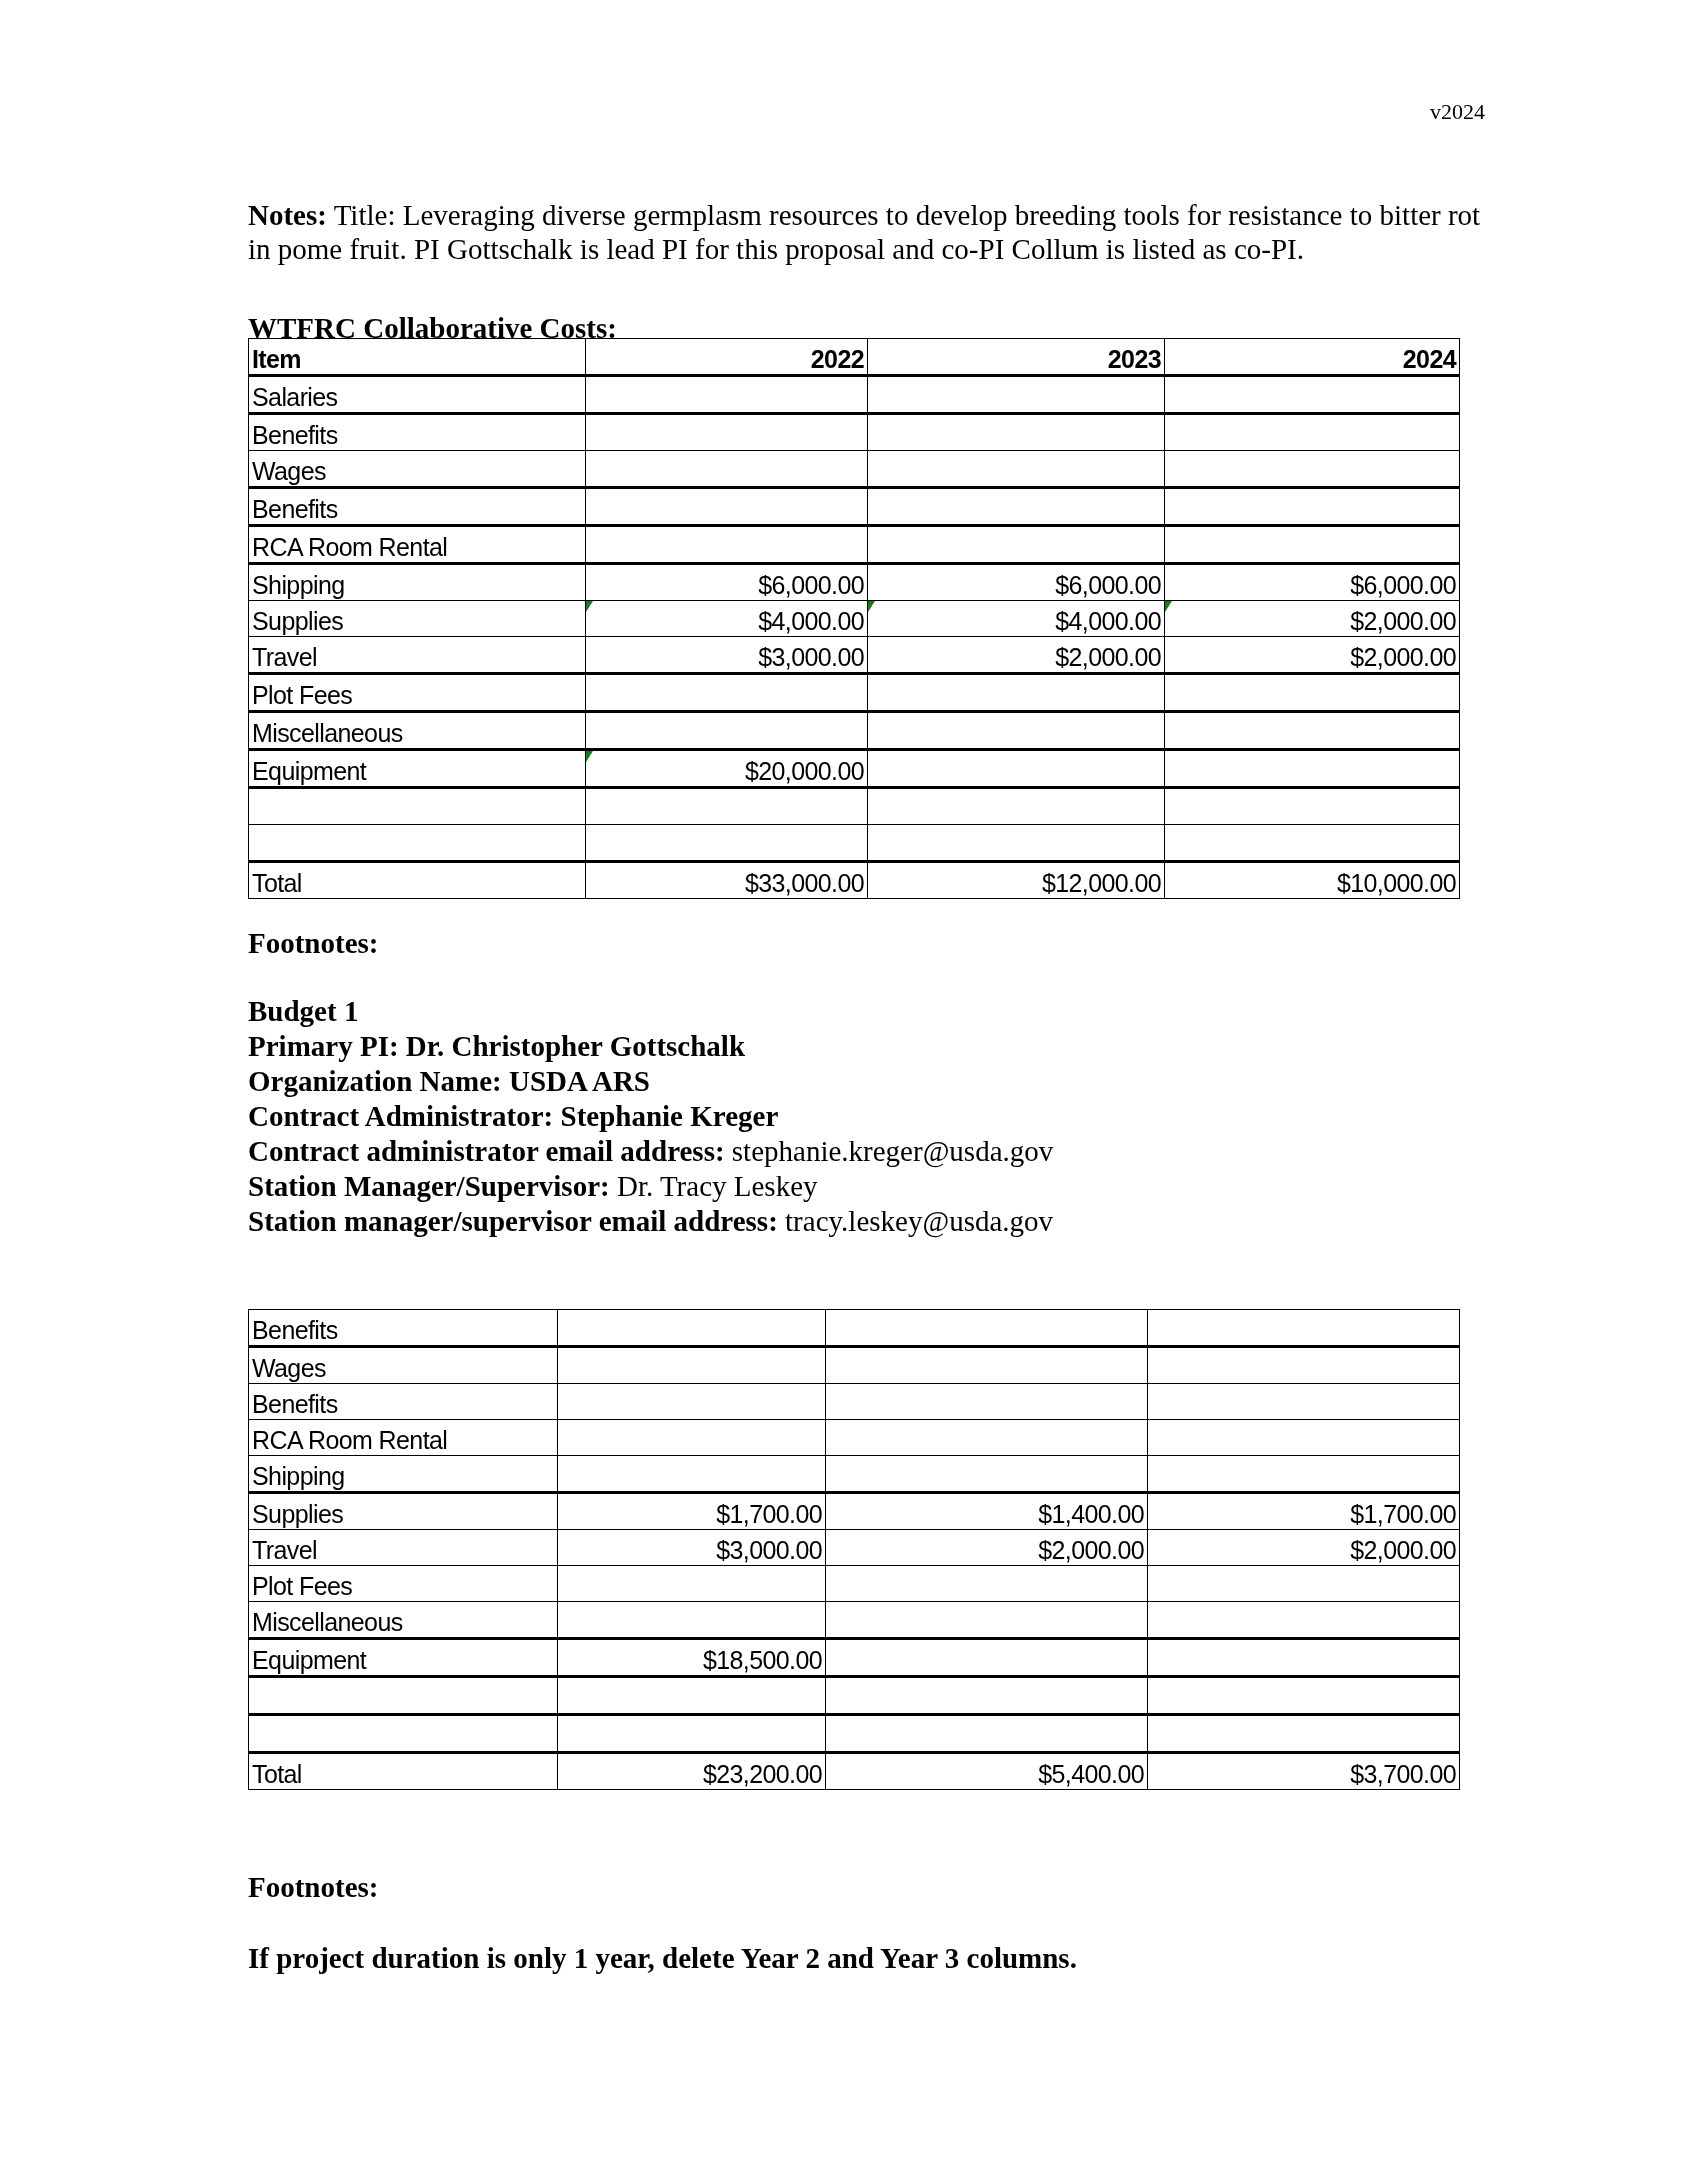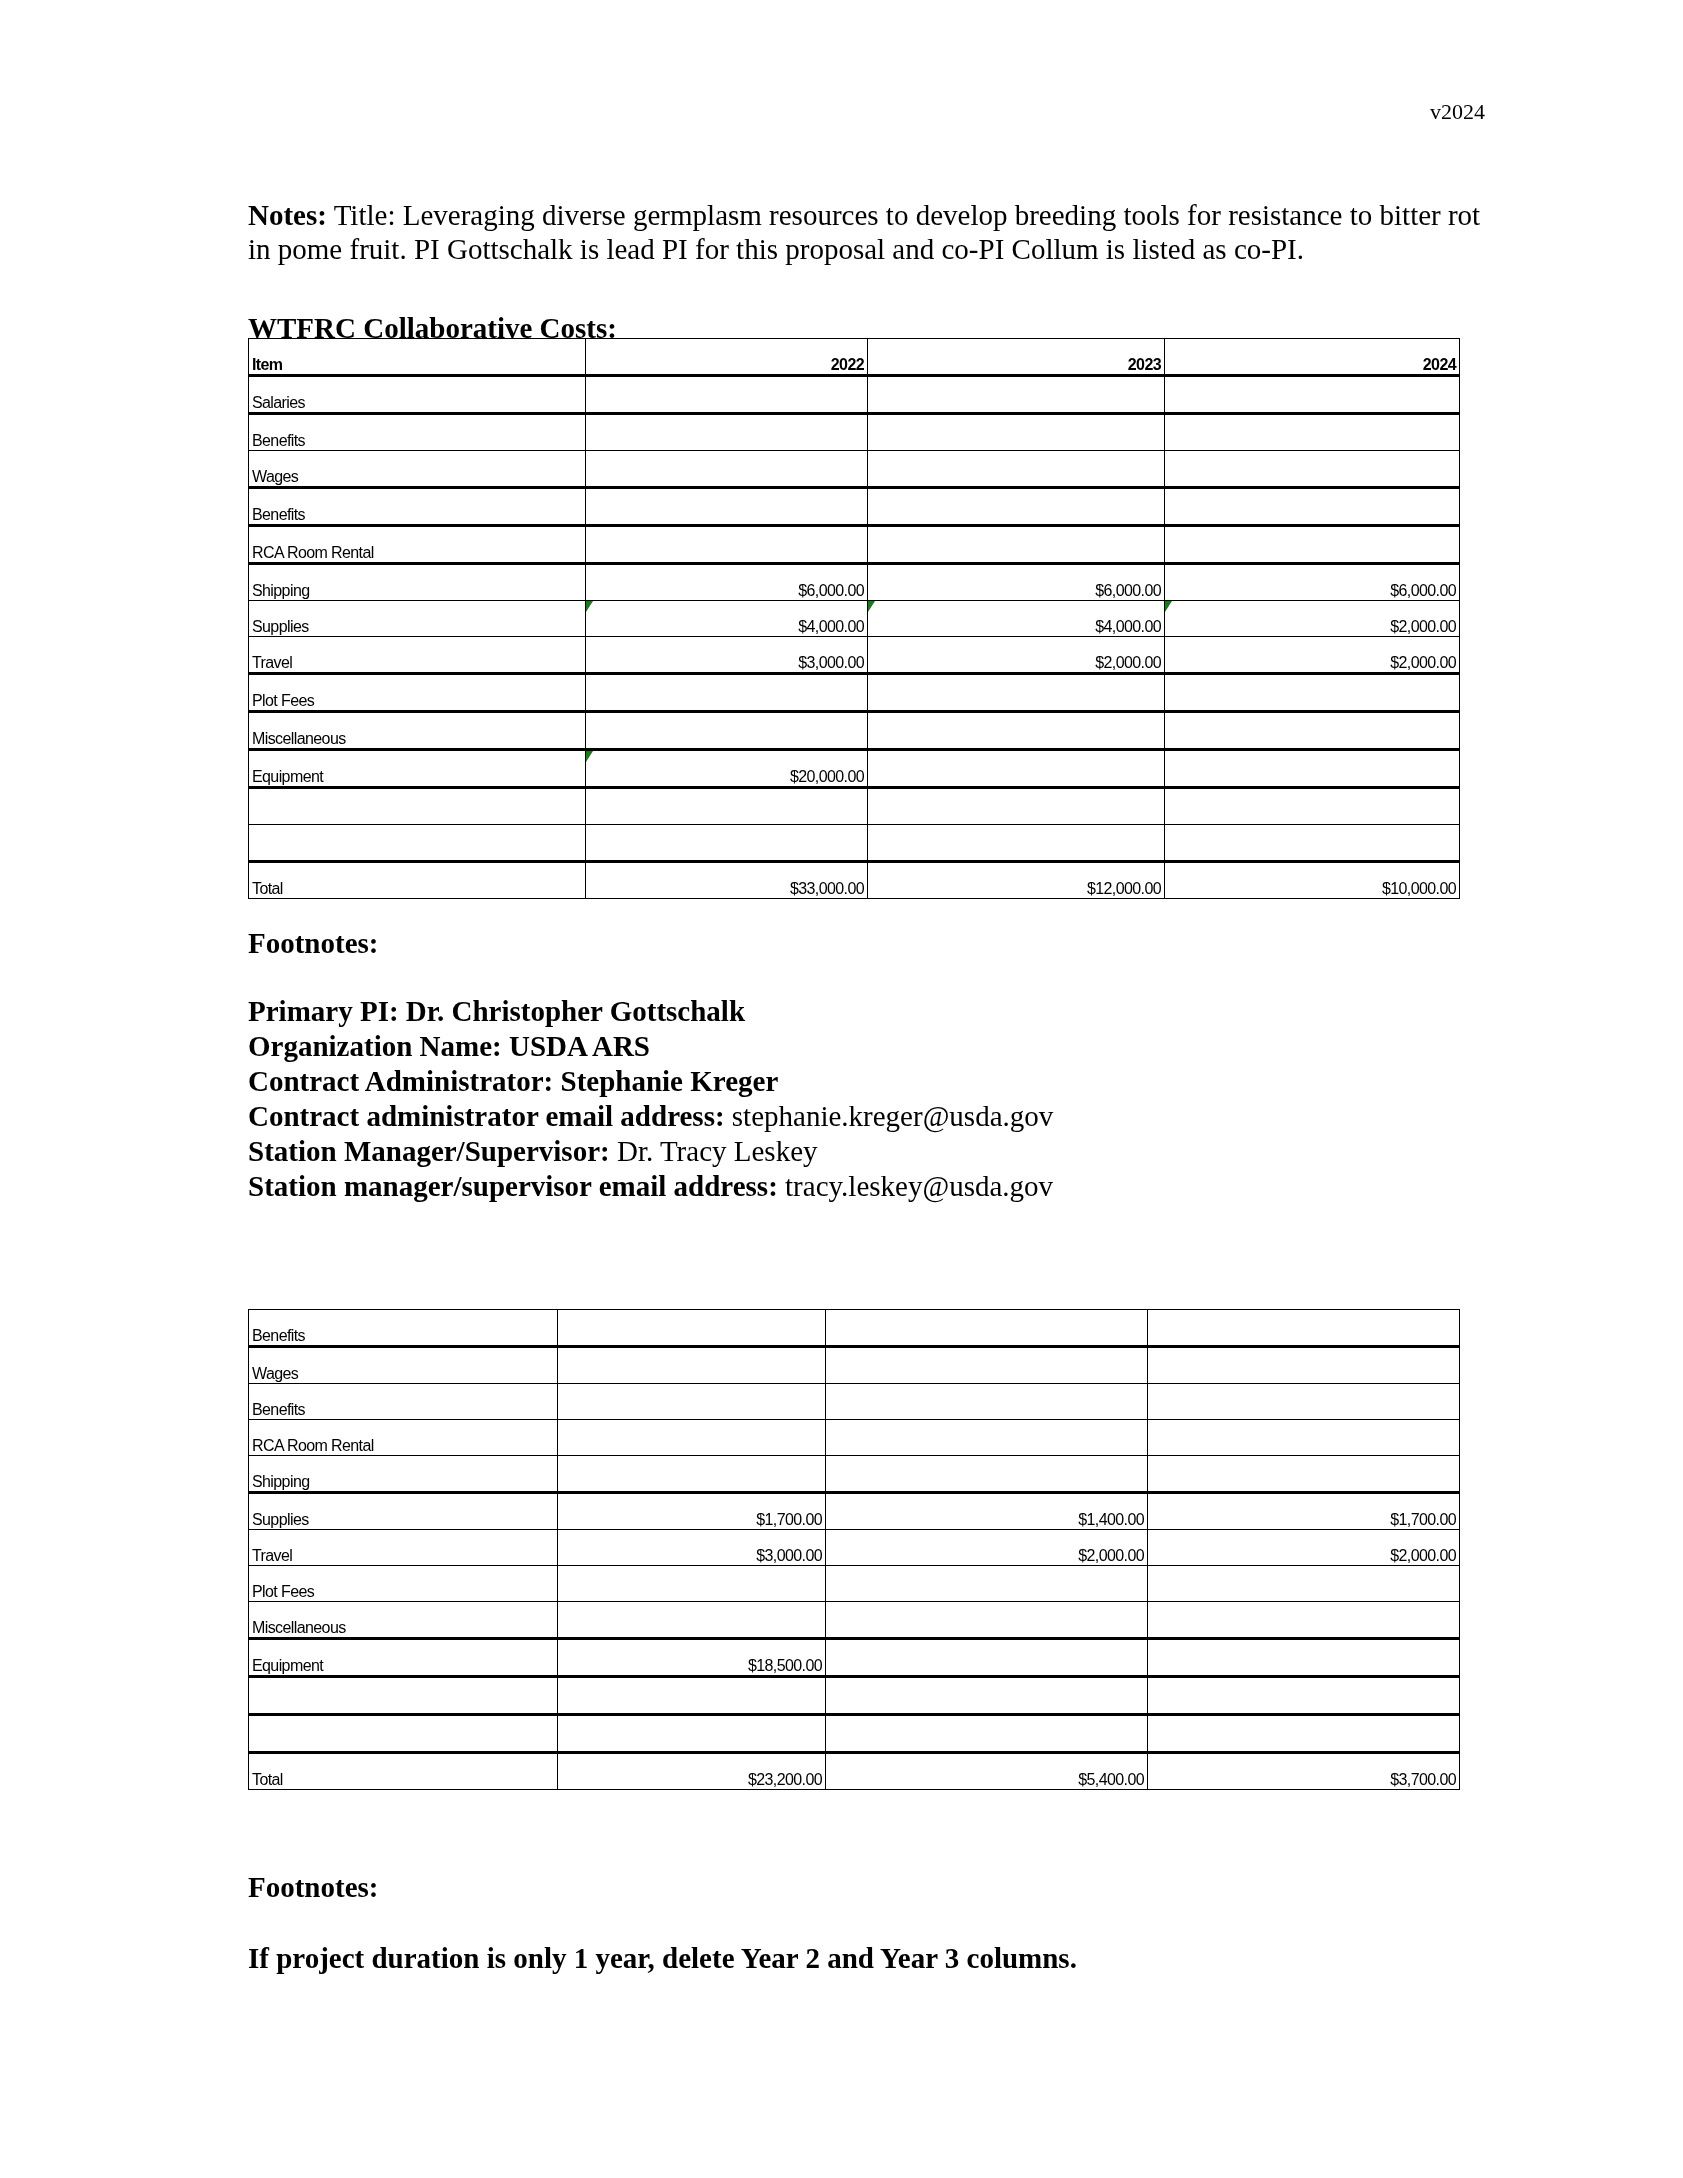--- a/index.html
+++ b/index.html
@@ -2,21 +2,21 @@
 <html><head>
 <meta charset="utf-8">
 <style>
   html, body { margin:0; padding:0; background:#ffffff; }
   body { width:1683px; height:2178px; position:relative; overflow:hidden; color:#000; }
   .serif { font-family: "Liberation Serif", "DejaVu Serif", serif; }
   .version { position:absolute; top:99px; left:1430px; font-size:22px; }
   .notes { position:absolute; top:198px; left:248px; width:1238px; font-size:29px; line-height:34px; }
   .notes b { font-weight:bold;margin-top:23px; }
   .section-title { position:absolute; left:248px; font-size:29px; font-weight:bold; }
-  table.budget { position:absolute; left:248px; border-collapse:collapse; font-family:"Liberation Sans", "DejaVu Sans", sans-serif; font-size:16px; letter-spacing:-0.6px; table-layout:fixed; }
+  table.budget { position:absolute; left:248px; border-collapse:collapse; font-family:"Liberation Sans", "DejaVu Sans", sans-serif; font-size:25px; letter-spacing:-0.6px; table-layout:fixed; }
   table.budget td { border:1.5px solid #000; padding:0 3px; height:35px; white-space:nowrap; overflow:hidden; vertical-align:bottom; position:relative; }
   table.budget tr.thick td { border-top:3px solid #000; }
   table.budget td.num { text-align:right; }
   table.budget tr.head td { font-weight:bold; }
   .flag { position:absolute; top:0; left:0; width:0; height:0; border-top:11px solid #1b7a1b; border-right:7px solid transparent; }
   .info { position:absolute; left:248px; font-size:29px; line-height:35px; }
   .info .line b { font-weight:bold; }
 </style>
 </head>
 <body>
@@ -127,20 +127,21 @@
         <td class="num">$33,000.00</td>
         <td class="num">$12,000.00</td>
         <td class="num">$10,000.00</td>
       </tr>
     </tbody>
 </table>
 
 <div class="serif section-title" style="top:927px;">Footnotes:</div>
 
 <div class="serif info" style="top:994px;">
+  <div class="line" style="font-weight:bold;">Budget 1</div>
   <div id="budget1-fields">
       <div class="line"><b>Primary PI:</b> <span style="font-weight: bold;">Dr. Christopher Gottschalk</span></div>
       <div class="line"><b>Organization Name:</b> <span style="font-weight: bold;">USDA ARS</span></div>
       <div class="line"><b>Contract Administrator:</b> <span style="font-weight: bold;">Stephanie Kreger</span></div>
       <div class="line"><b>Contract administrator email address:</b> <span>stephanie.kreger@usda.gov</span></div>
       <div class="line"><b>Station Manager/Supervisor:</b> <span>Dr. Tracy Leskey</span></div>
       <div class="line"><b>Station manager/supervisor email address:</b> <span>tracy.leskey@usda.gov</span></div>
     </div>
 </div>
 

